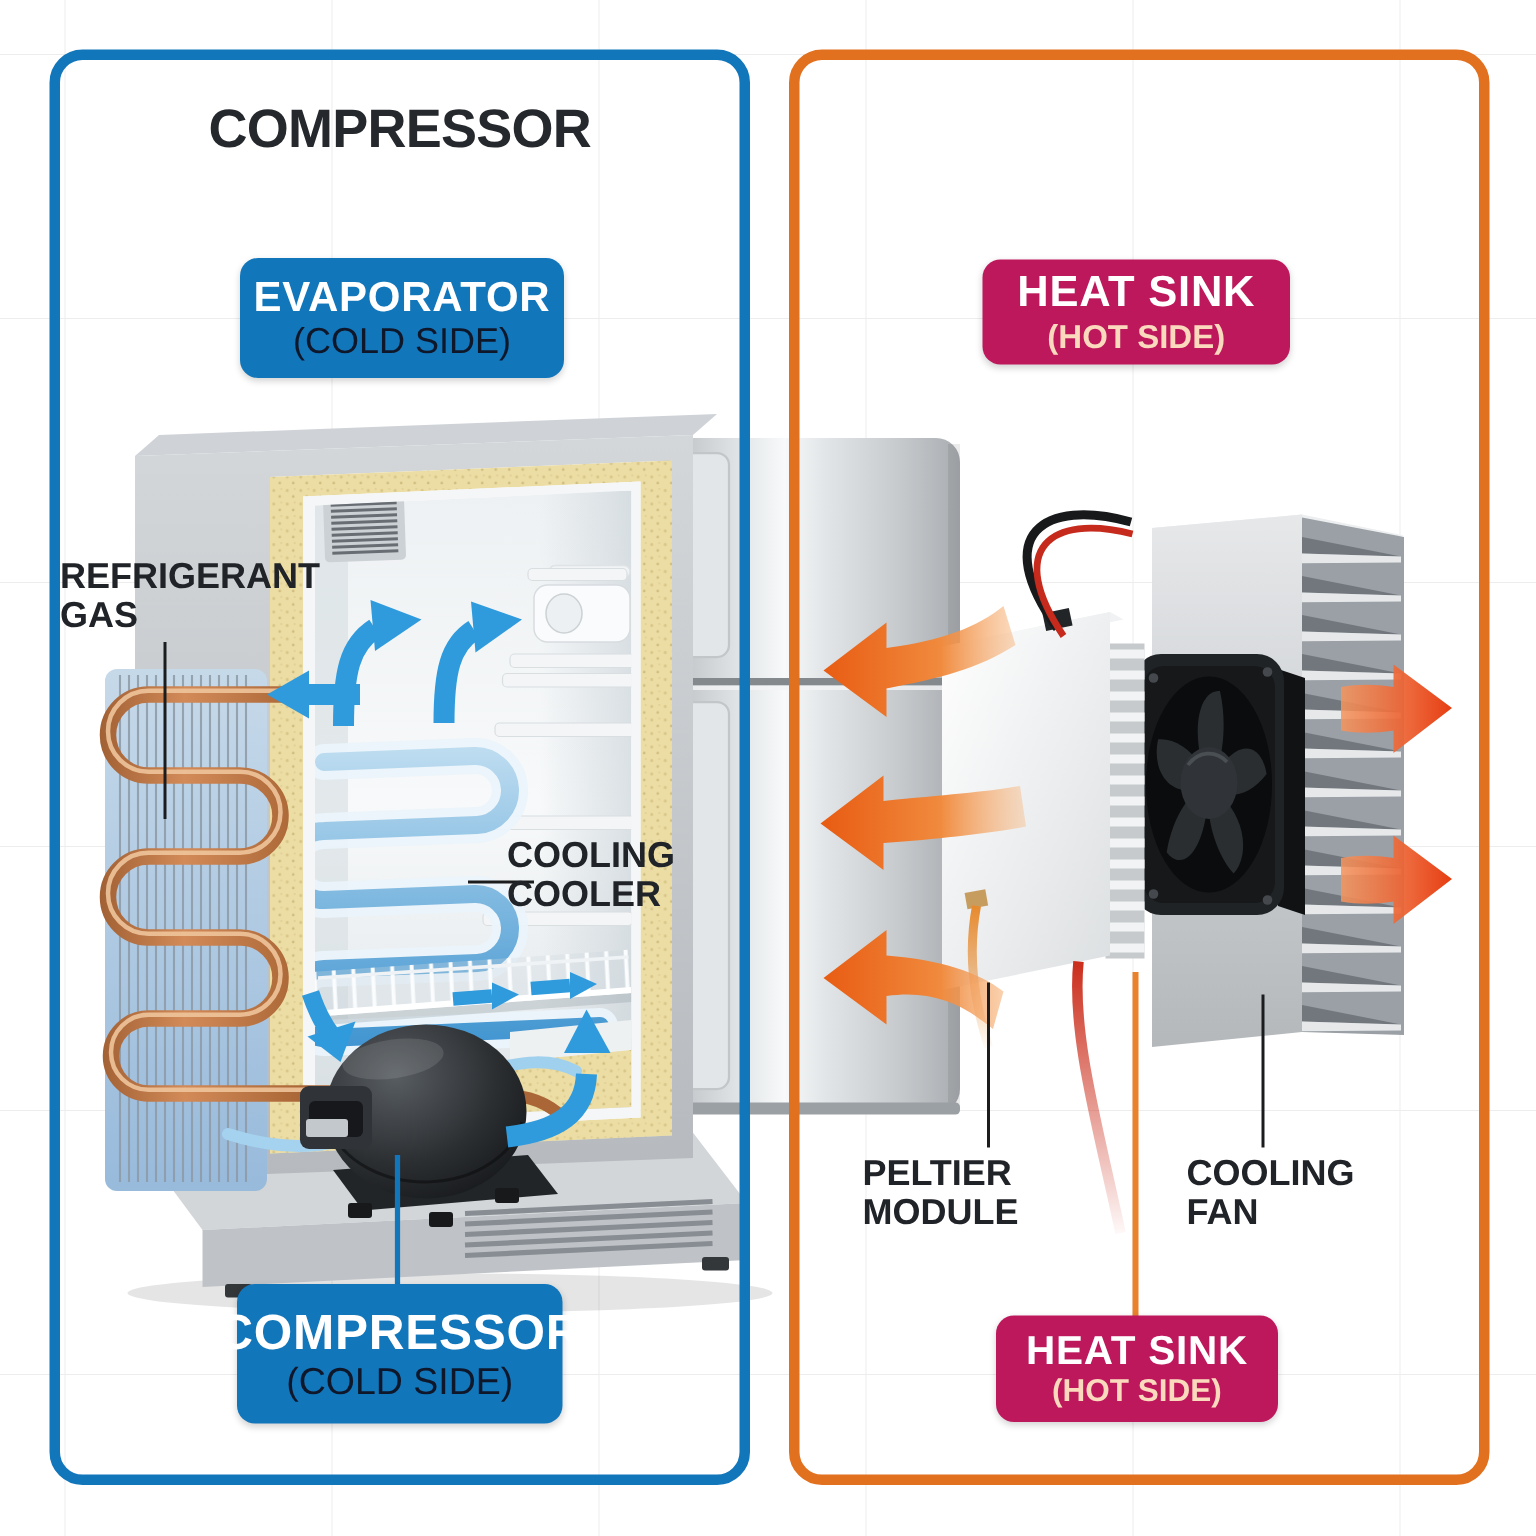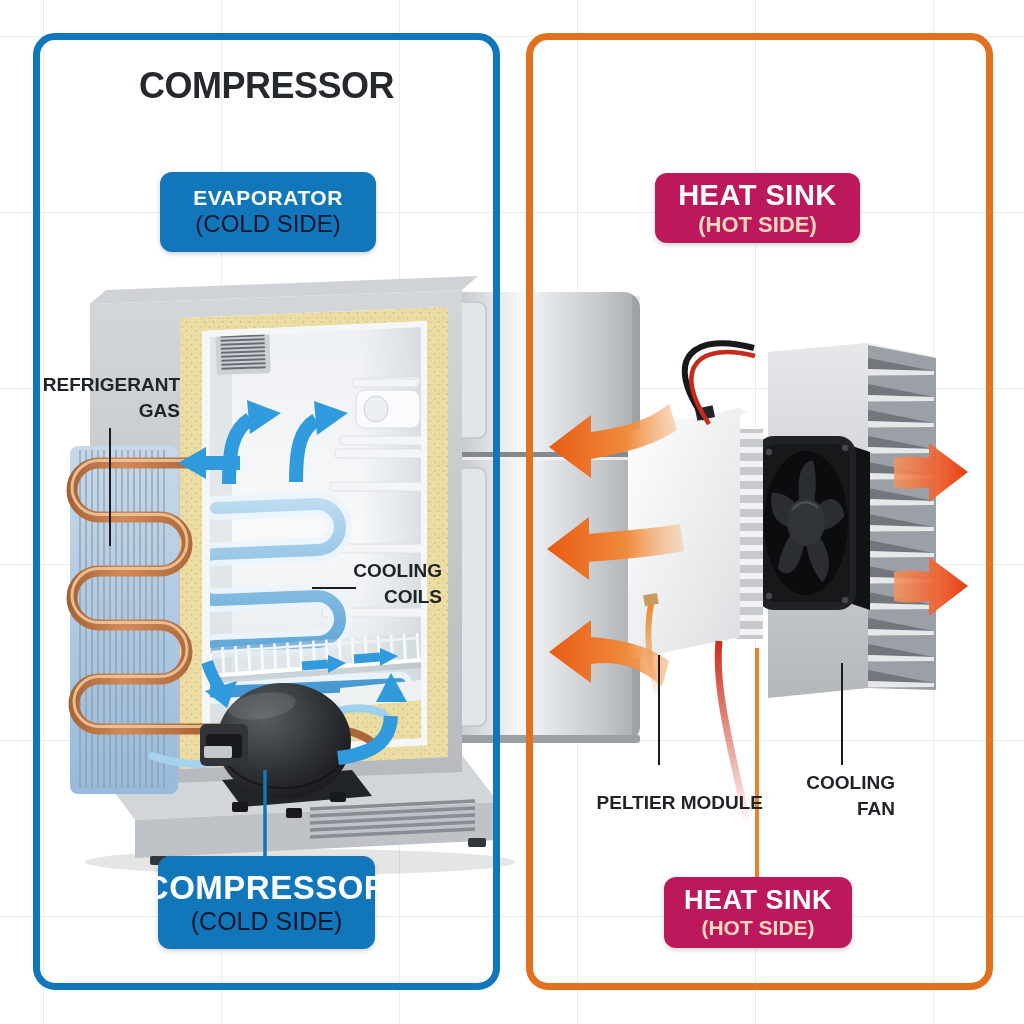--- a/index.html
+++ b/index.html
@@ -30,38 +30,38 @@
     position:absolute;border-radius:12px;display:flex;flex-direction:column;
     align-items:center;justify-content:center;color:#fff;
     box-shadow:0 2px 5px rgba(0,0,0,.18);
   }
   .badge .main{font-weight:700;letter-spacing:0.5px;}
   .badge.blue{background:#1276bb;}
   .badge.orange{background:#be185d;}
   .badge.blue .sub{color:#0f172a;}
   .badge.orange .sub{color:#fad9bd;font-weight:bold;}
   #evaporator-badge{left:160px;top:172px;width:216px;height:80px;}
-  #evaporator-badge .main{font-size:21px;}
+  #evaporator-badge .main{font-size:28px;}
   #evaporator-badge .sub{font-size:24px;}
   #heatsink-top-badge{left:655px;top:173px;width:205px;height:70px;}
   #heatsink-top-badge .main{font-size:29px;}
   #heatsink-top-badge .sub{font-size:22px;}
   #compressor-badge{left:158px;top:856px;width:217px;height:93px;}
   #compressor-badge .main{font-size:33px;}
   #compressor-badge .sub{font-size:25px;}
   #heatsink-bottom-badge{left:664px;top:877px;width:188px;height:71px;}
   #heatsink-bottom-badge .main{font-size:27px;}
   #heatsink-bottom-badge .sub{font-size:21px;}
   .part-label{
-    position:absolute;text-align:right;color:#202327;
-    font-weight:700;font-size:19px;line-height:26px;letter-spacing:0px;
+    position:absolute;text-align:left;color:#202327;
+    font-weight:700;font-size:24px;line-height:26px;letter-spacing:0px;
   }
   #refrigerant-label{left:40px;top:372px;width:140px;}
   #cooling-coils-label{left:338px;top:558px;width:104px;}
-  #peltier-module-label{left:593px;top:770px;width:170px;margin-top:20px;}
+  #peltier-module-label{left:575px;top:770px;width:170px;}
   #cooling-fan-label{left:791px;top:770px;width:104px;}
   svg{position:absolute;left:0;top:0;}
 </style>
 </head>
 <body>
 
 <svg width="1024" height="1024" viewBox="0 0 1024 1024">
   <defs>
     <pattern id="speck" width="9" height="9" patternUnits="userSpaceOnUse">
       <rect width="9" height="9" fill="#ecdda5"></rect>
@@ -411,21 +411,21 @@
   <div class="main">HEAT SINK</div>
   <div class="sub">(HOT SIDE)</div>
 </div>
 
 <div id="refrigerant-label" class="part-label">
   <div>REFRIGERANT</div>
   <div>GAS</div>
 </div>
 <div id="cooling-coils-label" class="part-label">
   <div>COOLING</div>
-  <div>COILS</div>
+  <div>COOLER</div>
 </div>
 <div id="peltier-module-label" class="part-label">
   <div>PELTIER MODULE</div>
 </div>
 <div id="cooling-fan-label" class="part-label">
   <div>COOLING</div>
   <div>FAN</div>
 </div>
 
 </body></html>

